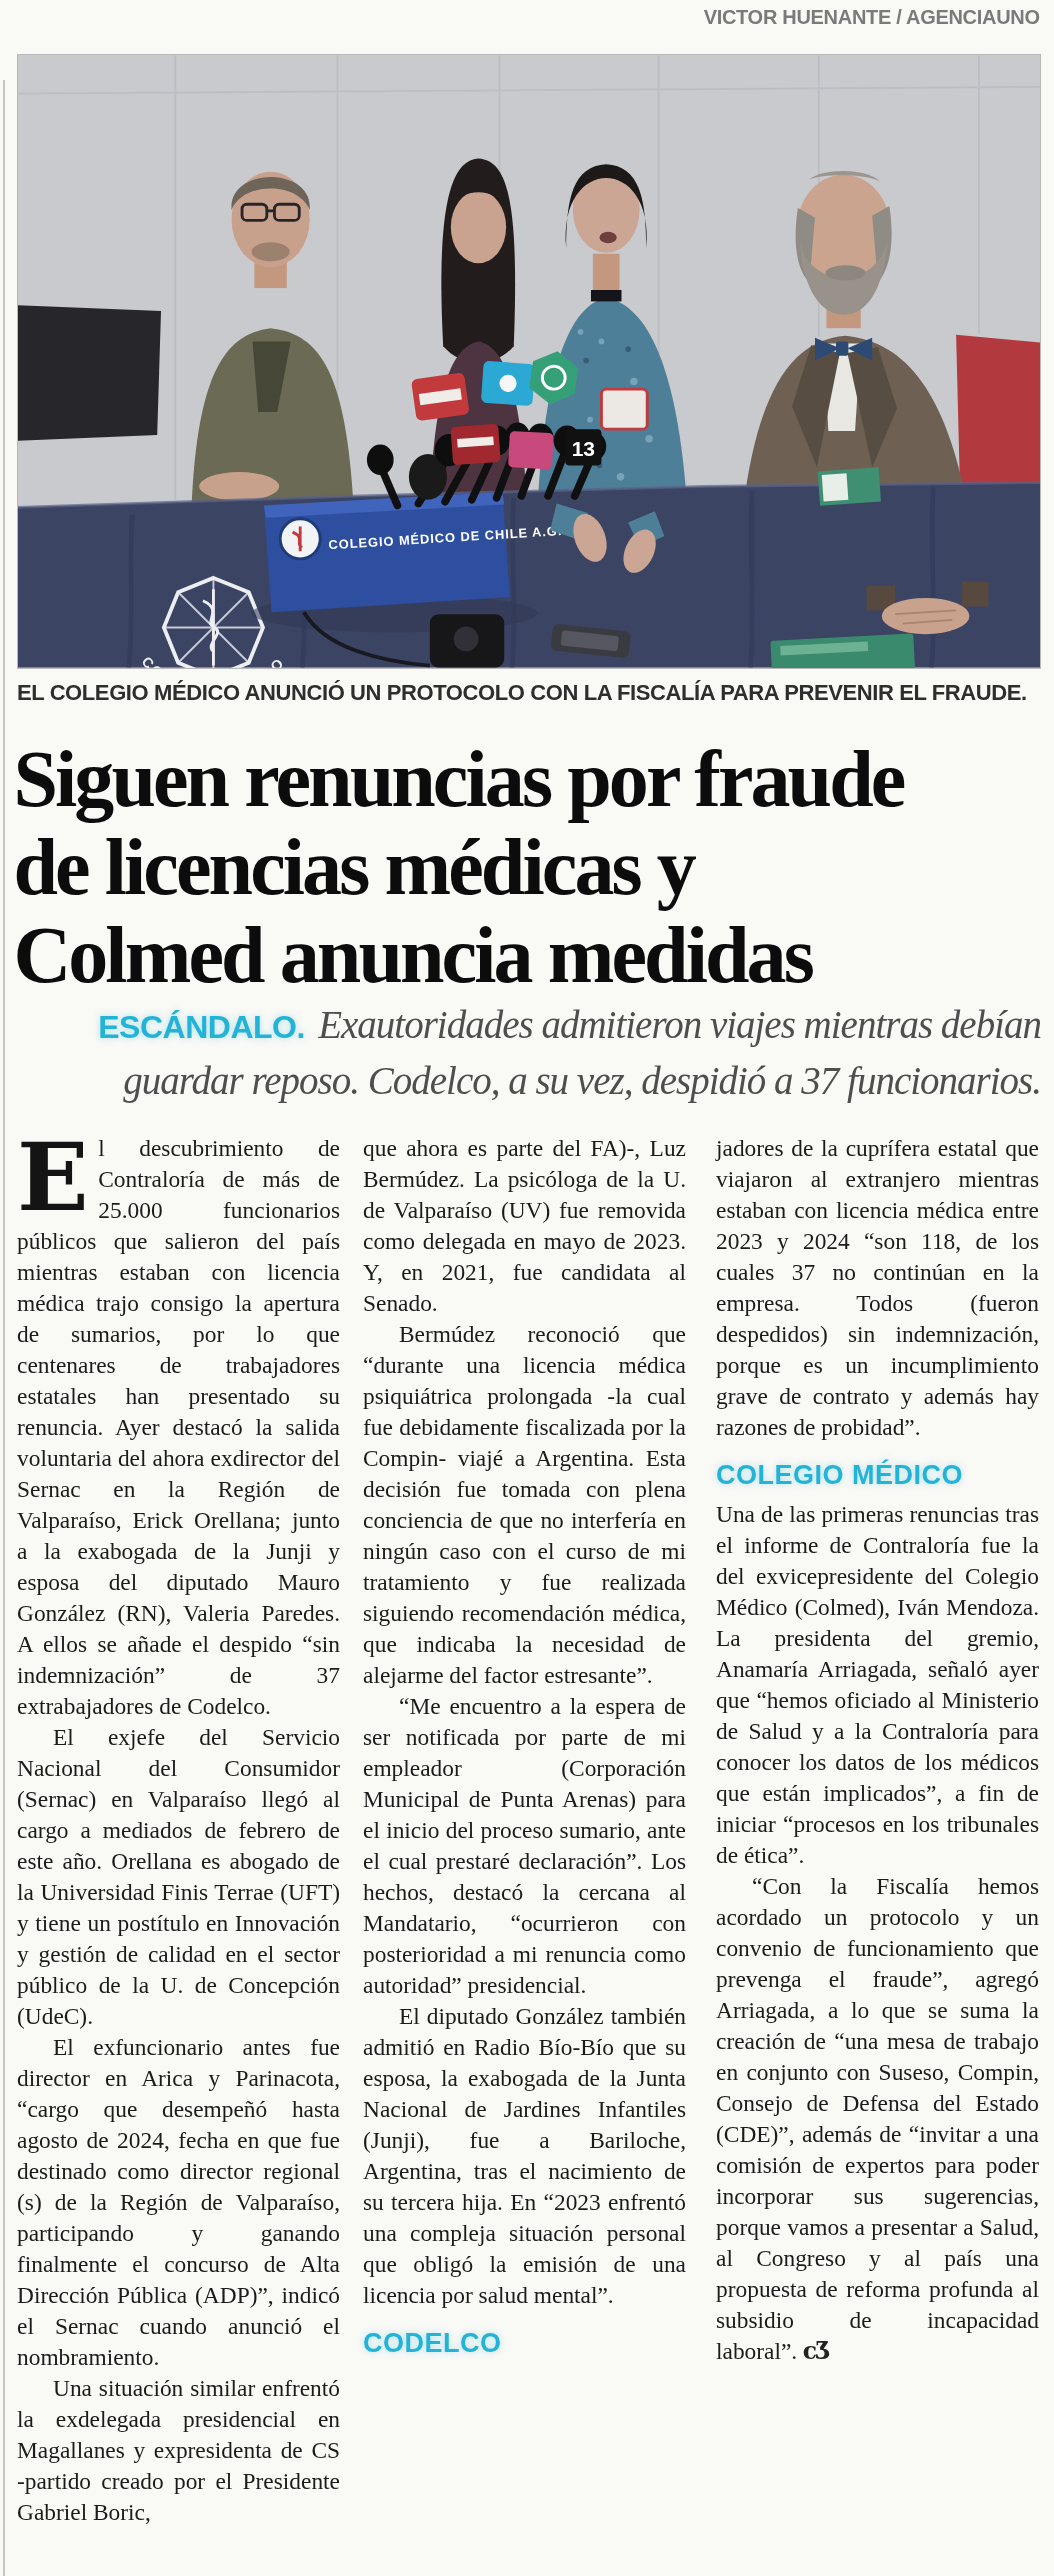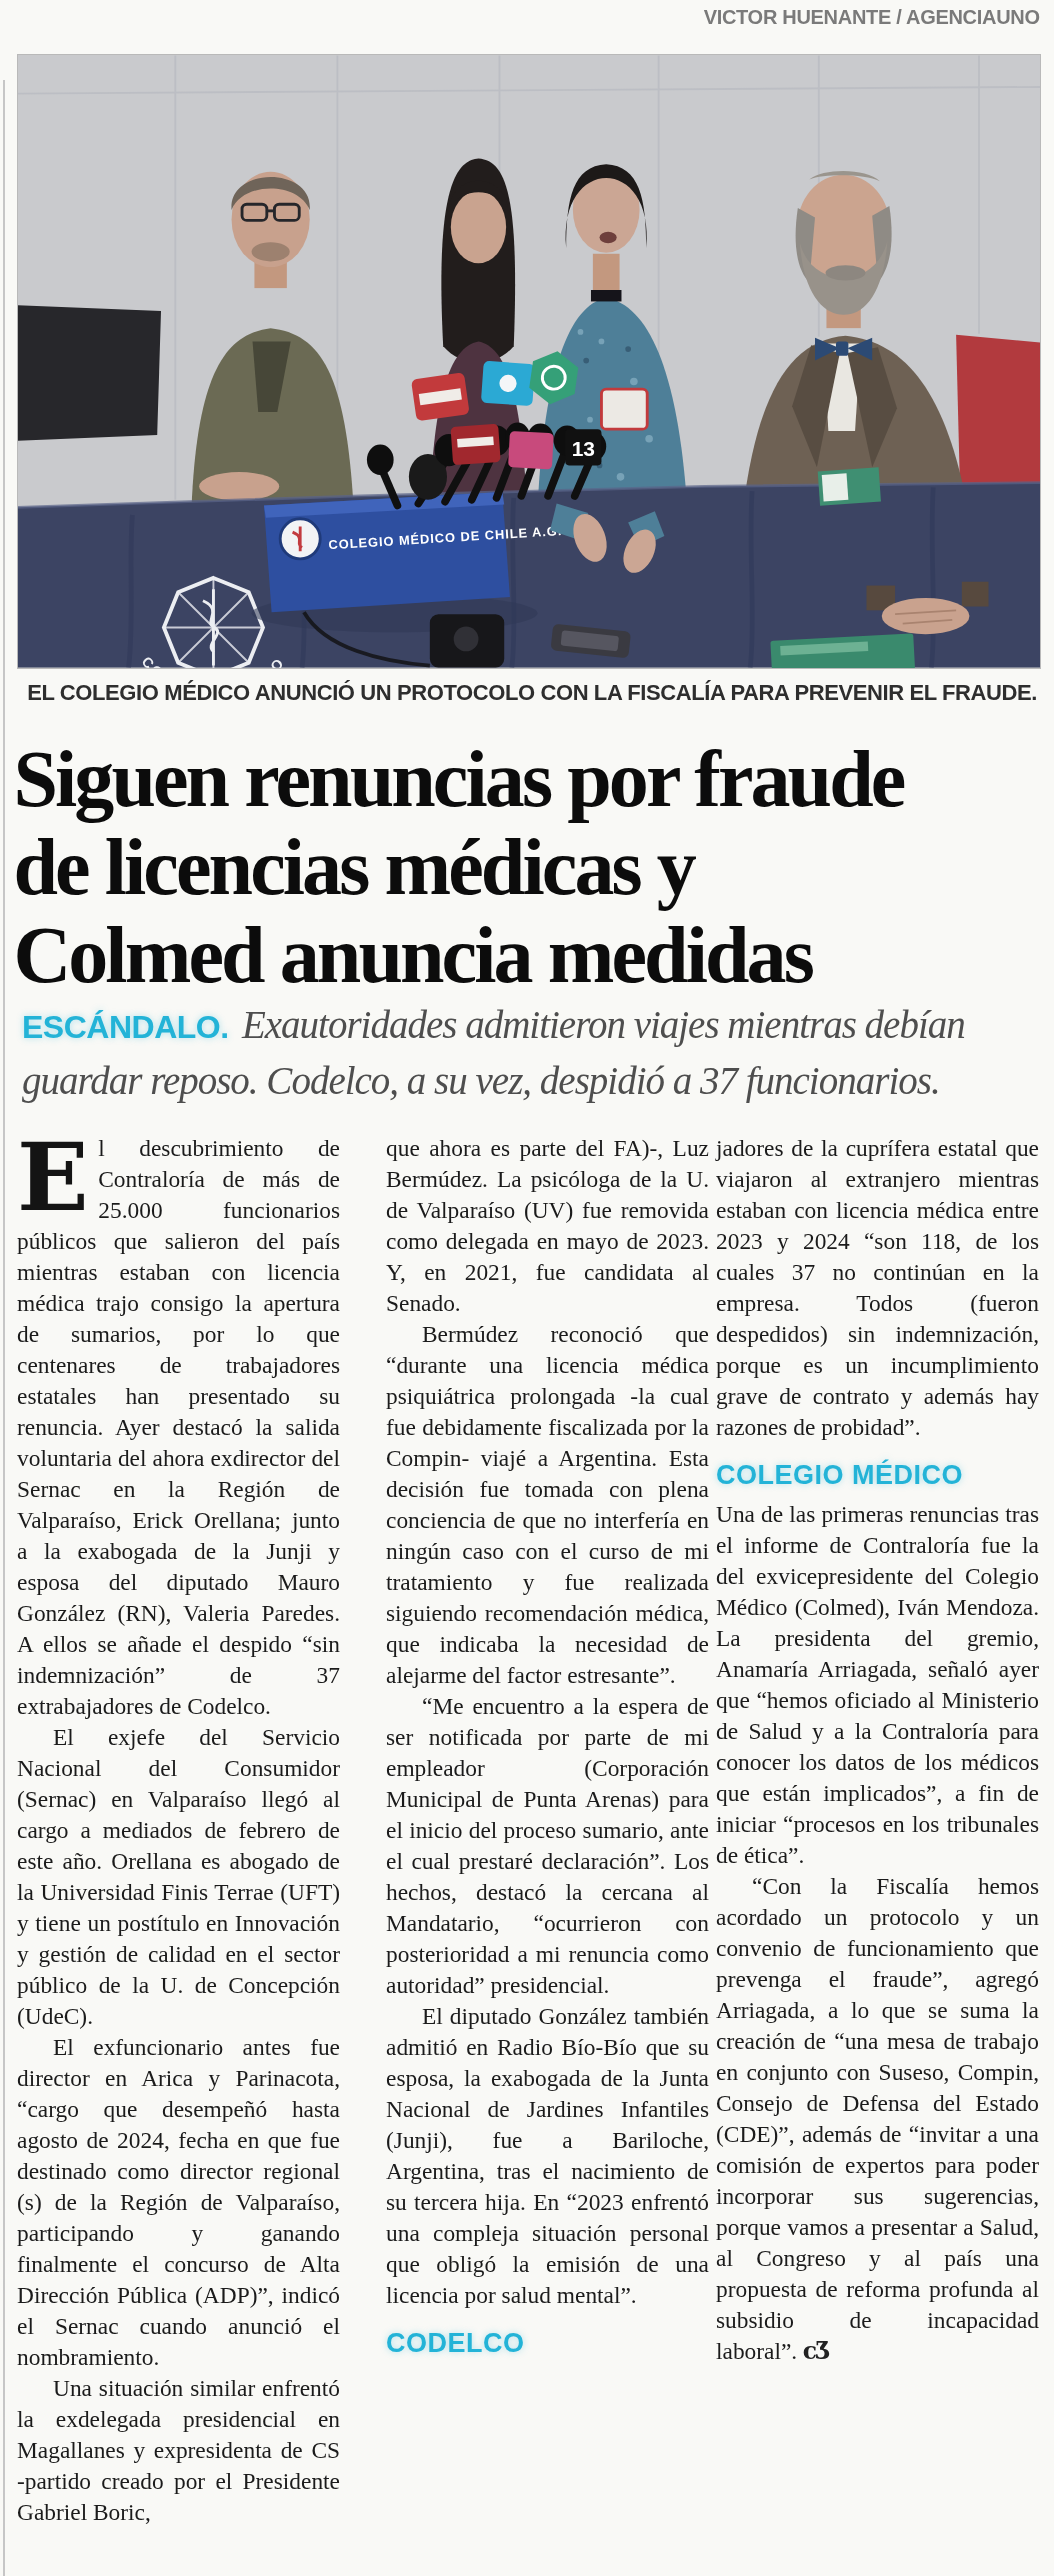--- a/index.html
+++ b/index.html
@@ -16,44 +16,44 @@
     letter-spacing:-0.3px; color:#7a7a7a;
   }
   .photo {
     position:absolute; left:17px; top:54px; width:1024px; height:615px;
     border:1px solid #b9b9b9; background:#c9cacd; overflow:hidden;
   }
   .photo svg { display:block; width:100%; height:100%; }
   .caption {
     position:absolute; left:17px; top:680px; width:1020px;
     font-family:"Liberation Sans", sans-serif; font-weight:700; font-size:22px;
-    letter-spacing:-0.4px; color:#2e2e2e;text-align:right;
+    letter-spacing:-0.4px; color:#2e2e2e;
   }
   .headline {
     position:absolute; left:13.4px; top:719px; width:1032px;
     font-family:"Liberation Serif", serif; font-weight:700; color:#0c0c0c;
     font-size:80px; line-height:88px; letter-spacing:-2.9px;margin-top:16px;
   }
   .kicker {
-    position:absolute; left:22px; top:998px; width:1028px;
+    position:absolute; left:13px; top:998px; width:1028px;
     font-style:italic; font-size:39px; line-height:53px;
-    color:#4e4e4e; letter-spacing:-1px;
+    color:#4e4e4e; letter-spacing:-1px;text-align:right;
   }
   .kicker-label {
     font-style:normal; font-family:"Liberation Sans", sans-serif;
     font-weight:700; font-size:32px; color:var(--accent);
     letter-spacing:-0.5px; margin-right:13.4px;
     text-shadow:0 0 7.6px rgba(35,179,215,0.35);
   }
   .body-area {
     position:absolute; left:17px; top:1133px; width:1024px; height:1441px;
     overflow:hidden;
   }
   .col { position:absolute; top:0; width:323px; height:100%; }
-  .col-1 { left:0; } .col-2 { left:369px; } .col-3 { left:699px; }
+  .col-1 { left:0; } .col-2 { left:346px; } .col-3 { left:699px; }
   .para {
     font-size:23.4px; line-height:31px; text-align:justify;
     color:#1b1b1b; hyphens:auto; -webkit-hyphens:auto;
   }
   .para.indent { text-indent:36px; }
   .dropcap {
     float:left; font-family:"DejaVu Serif", serif; font-weight:700;
     font-size:94px; line-height:76px; padding:5.7px 9.6px 0 0; color:#141414;
   }
   .subhead {

